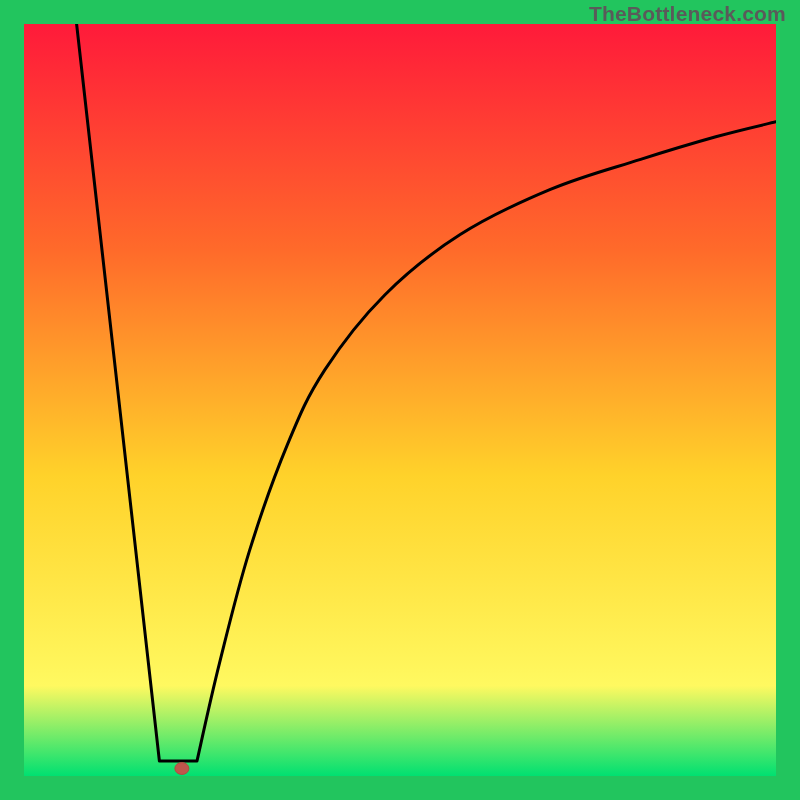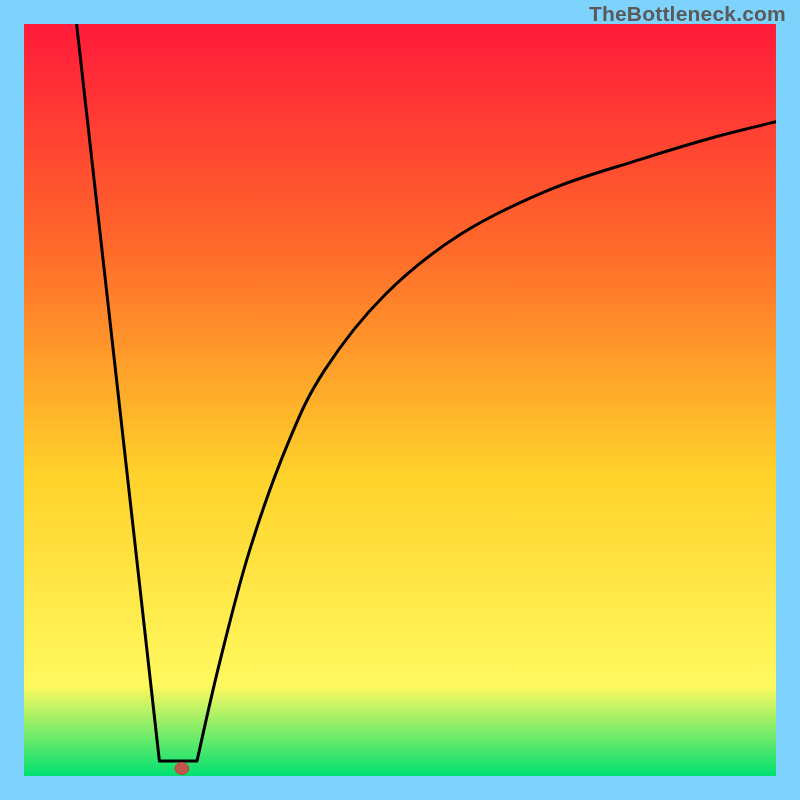--- a/index.html
+++ b/index.html
@@ -8,21 +8,21 @@
     width: 800px;
     height: 800px;
     background: #000;
     font-family: Arial, Helvetica, sans-serif;
     overflow: hidden;
   }
   .outer {
     position: relative;
     width: 800px;
     height: 800px;
-    background: #7dd3fc;
+    background: #22c55e;
   }
   .watermark {
     position: absolute;
     top: 2px;
     right: 14px;
     color: #5a5a5a;
     font-size: 21px;
     font-weight: 600;
     letter-spacing: 0.2px;
     z-index: 5;

